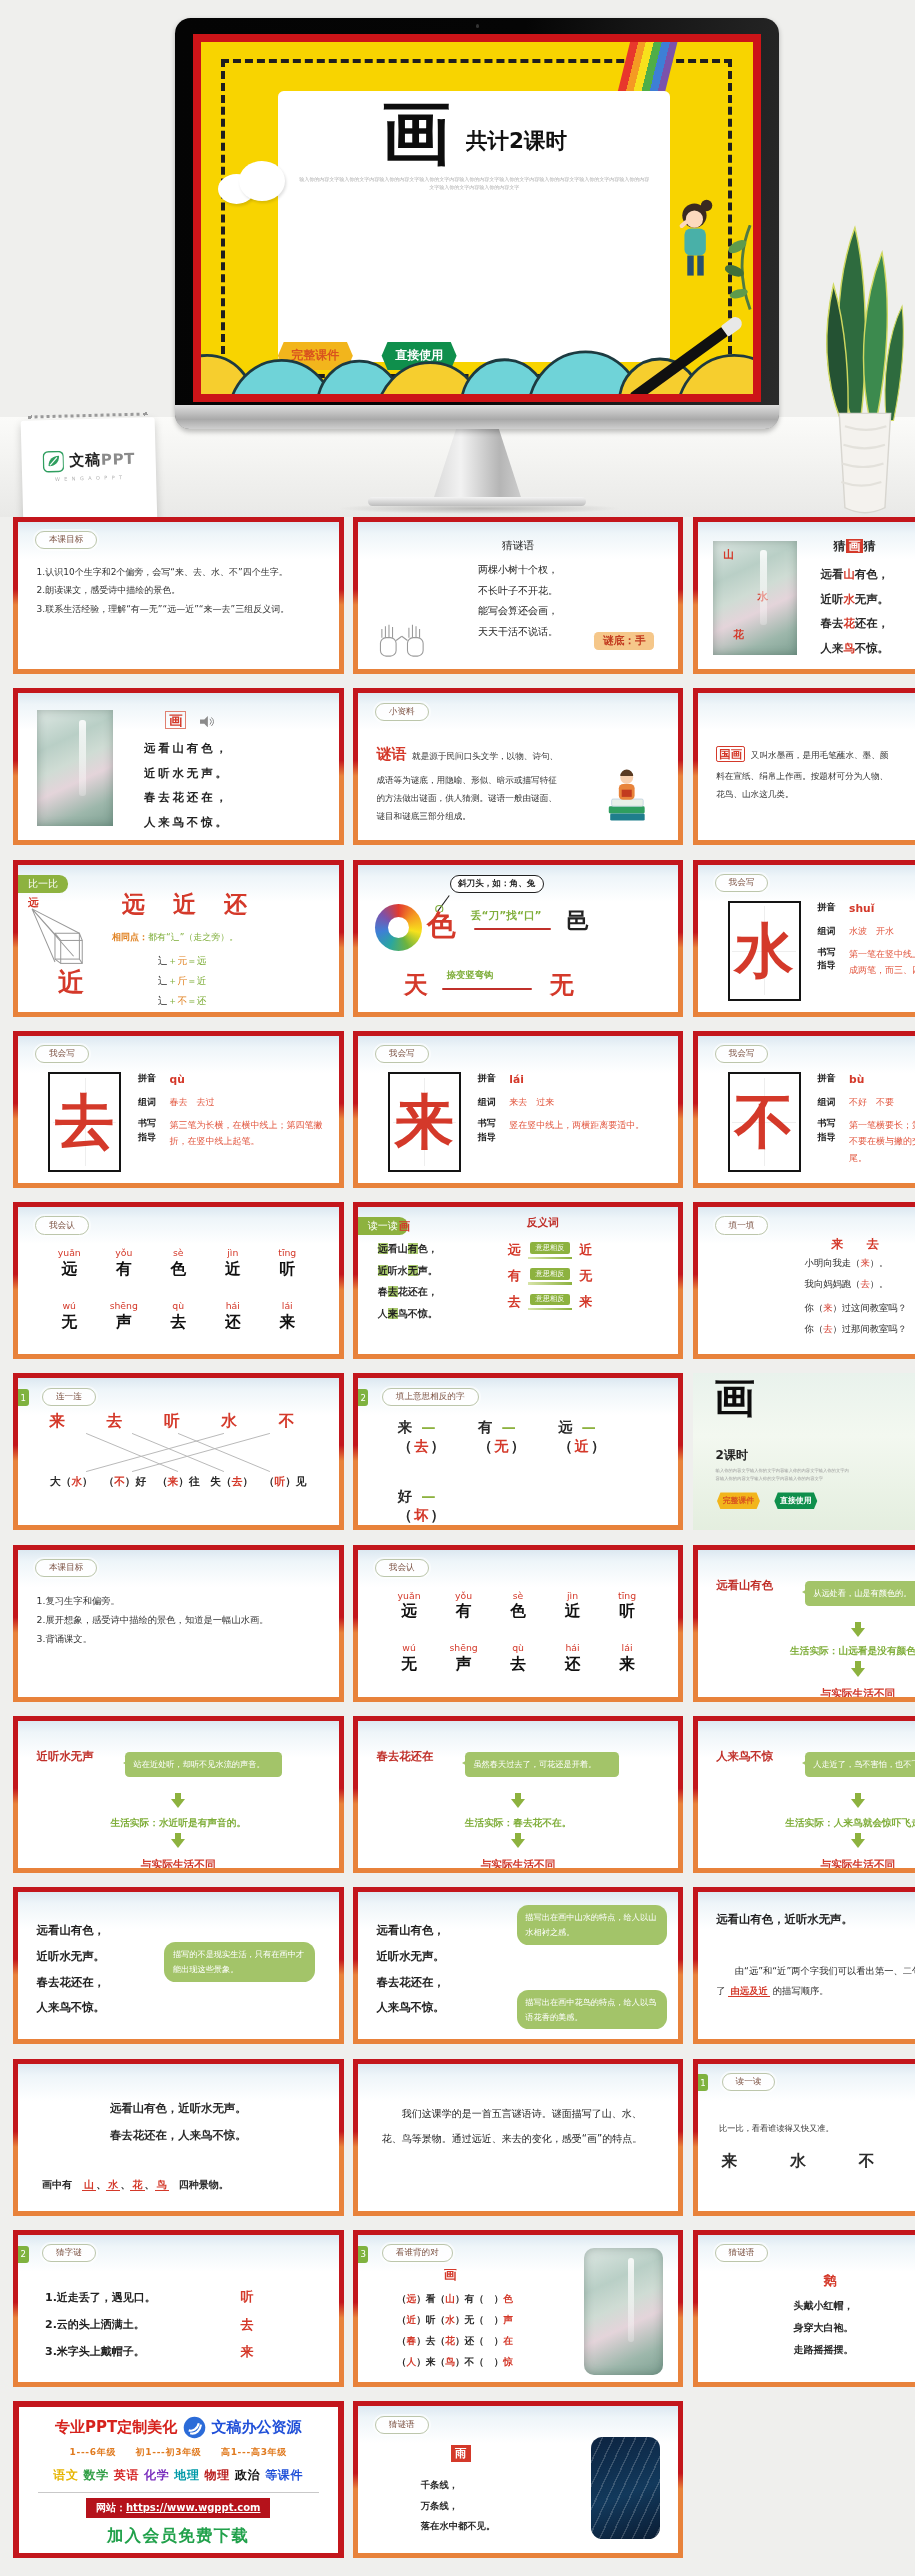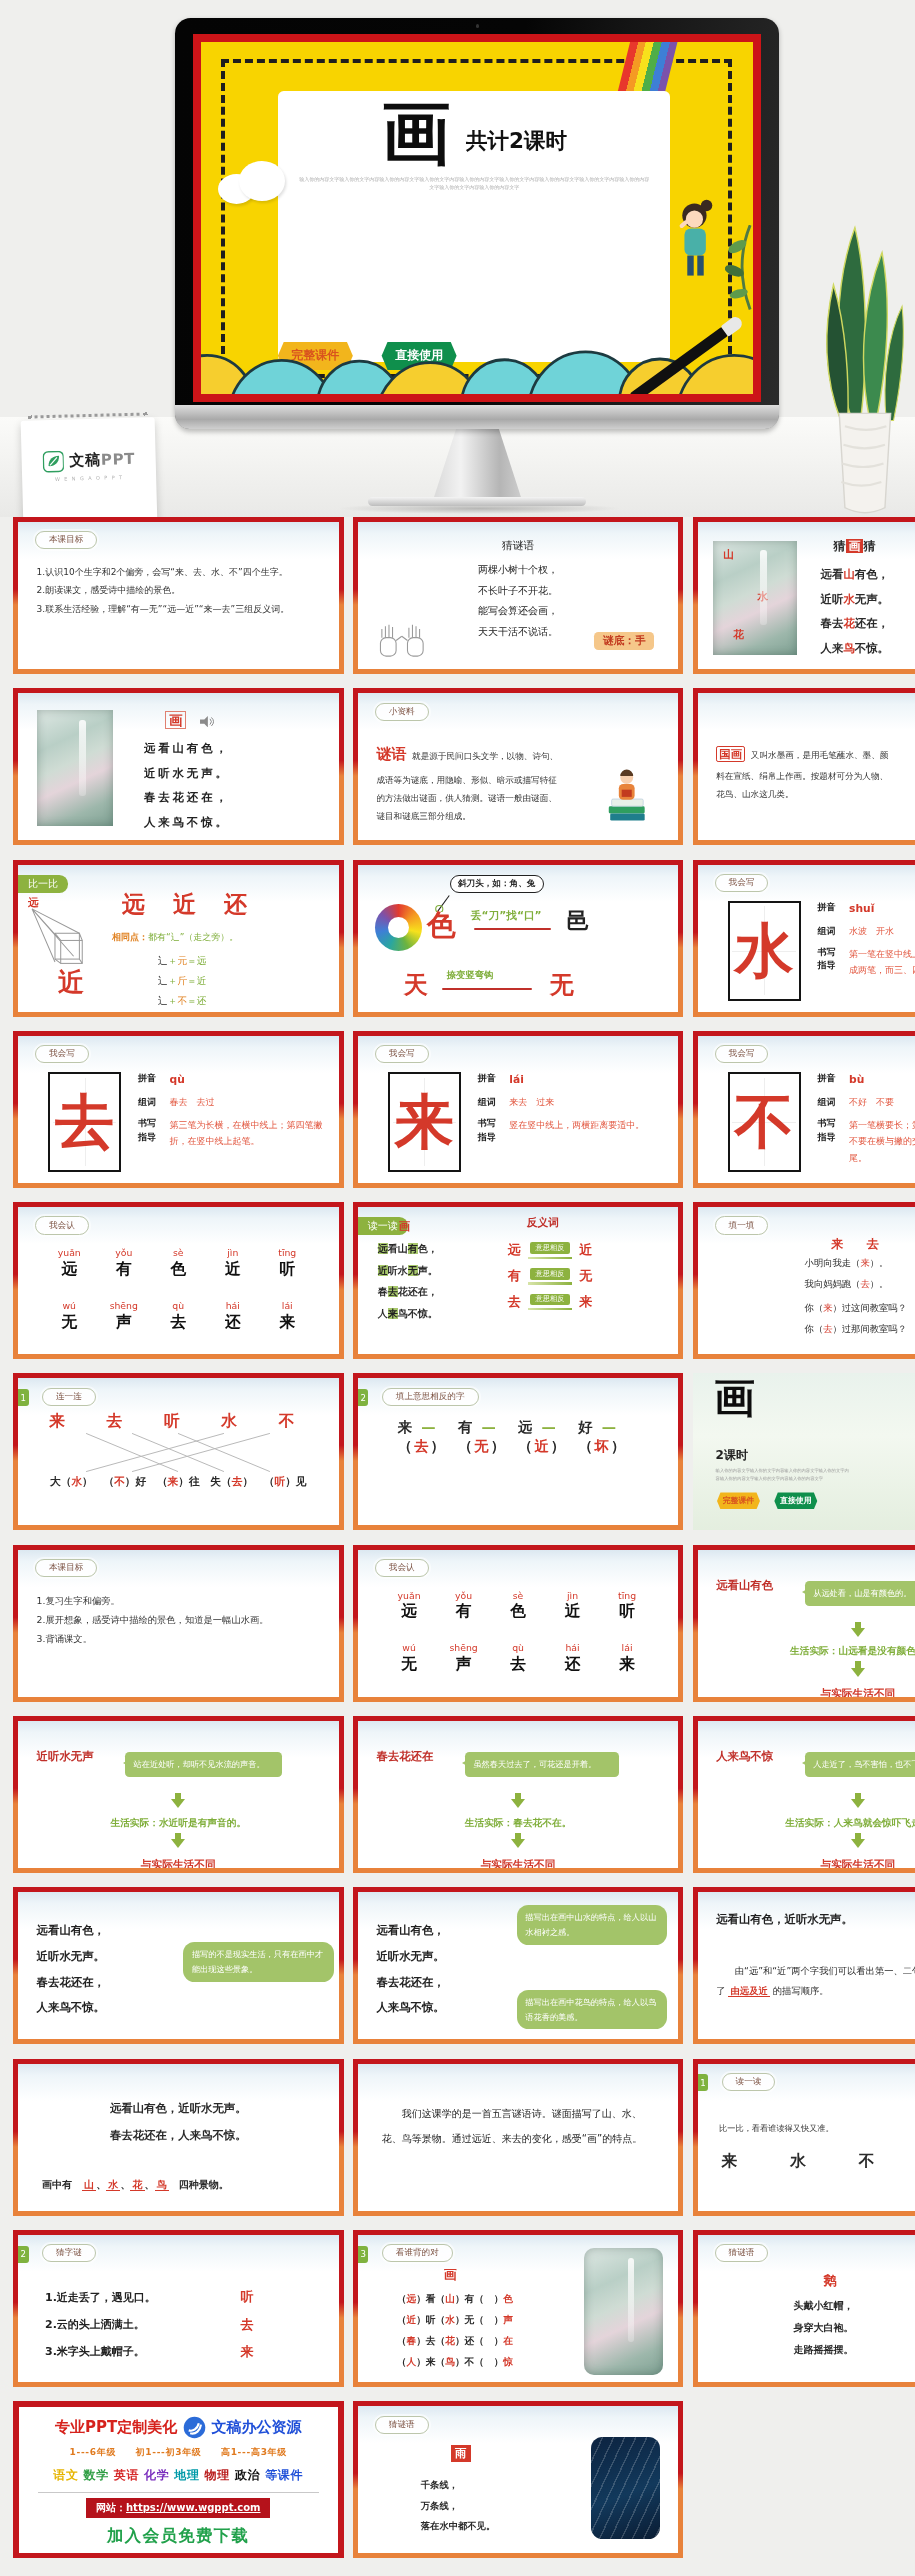--- a/index.html
+++ b/index.html
@@ -99,21 +99,21 @@
   .diff{color:#d0392b;font-weight:bold;font-size:10.7px;text-align:center;margin-top:2.9px;}
   .an-mid{position:absolute;left:0;right:0;top:69px;}
   .poemL{position:absolute;left:18.6px;top:26px;font-size:11.4px;font-weight:bold;line-height:2.25;color:#222;}
   .co-round{border-radius:11.4px;width:133px;}
   
   .pairrow{display:flex;align-items:flex-start;margin:9.3px 0;}
   .pairmid{display:inline-flex;flex-direction:column;align-items:center;margin:0 7.2px;}
   .chip{background:#8db23f;color:#fff;font-size:7.2px;padding:0.7px 5.7px;border-radius:2.1px;}
   .pline{width:44px;height:2.1px;background:linear-gradient(90deg,#d7e4a8,#8db23f);margin-top:2.9px;}
   .prchar{font-size:13px;font-weight:bold;color:#d4392a;line-height:1.2;}
-  .antgrid{display:grid;grid-template-columns:1fr 1fr 1fr 1fr;row-gap:31px;padding:40px 40px 0;font-size:14.3px;font-weight:bold;letter-spacing:2.1px;}
+  .antgrid{display:grid;grid-template-columns:1fr 1fr 1fr;row-gap:31px;padding:40px 40px 0;font-size:14.3px;font-weight:bold;letter-spacing:2.1px;}
   .qrow{display:flex;align-items:center;margin:9.3px 0;}
   .q{font-size:11px;font-weight:bold;color:#222;width:177px;}
   .a{font-size:13px;font-weight:bold;color:#d4392a;margin-left:18.6px;}
   .chip-im{background:#d4392a;color:#fff;padding:0 2.9px;font-weight:bold;}
   .rainbox{position:absolute;right:18.6px;top:31px;width:69px;height:102px;border-radius:11.4px;background:repeating-linear-gradient(115deg,rgba(255,255,255,.18) 0 1.4px,transparent 1.4px 10px),linear-gradient(160deg,#0c2340,#12395c 55%,#0a1c33);}
   .adwrap{width:100%;height:100%;background:#fff;text-align:center;box-sizing:border-box;padding-top:8.6px;}
   .ad1{display:flex;align-items:center;justify-content:center;gap:5.7px;font-size:15px;font-weight:bold;}
   .ad1 .r{color:#d6221c;} .ad1 .b{color:#1f4fd8;}
   .ad2{color:#e07a1f;font-size:9px;font-weight:bold;margin-top:7.2px;letter-spacing:0.7px;}
   .ad3{font-size:12px;font-weight:bold;margin-top:8.6px;letter-spacing:0.7px;}
@@ -743,21 +743,21 @@
     </div>
 
   <div class="cell">
       <div class="slide">
     <div class="poemL">
       <div>远看山有色，</div>
           <div>近听水无声。</div>
       <div>春去花还在，</div>
           <div>人来鸟不惊。</div>
     </div>
-    <div class="co co-round" style="right:5px;top:50px;">描写的不是现实生活，只有在画中才能出现这些景象。</div>
+    <div class="co co-round" style="right:24px;top:50px;">描写的不是现实生活，只有在画中才能出现这些景象。</div>
   </div>
     </div>
 
   <div class="cell">
       <div class="slide">
     <div class="poemL">
       <div>远看山有色，</div>
           <div>近听水无声。</div>
       <div>春去花还在，</div>
           <div>人来鸟不惊。</div>

